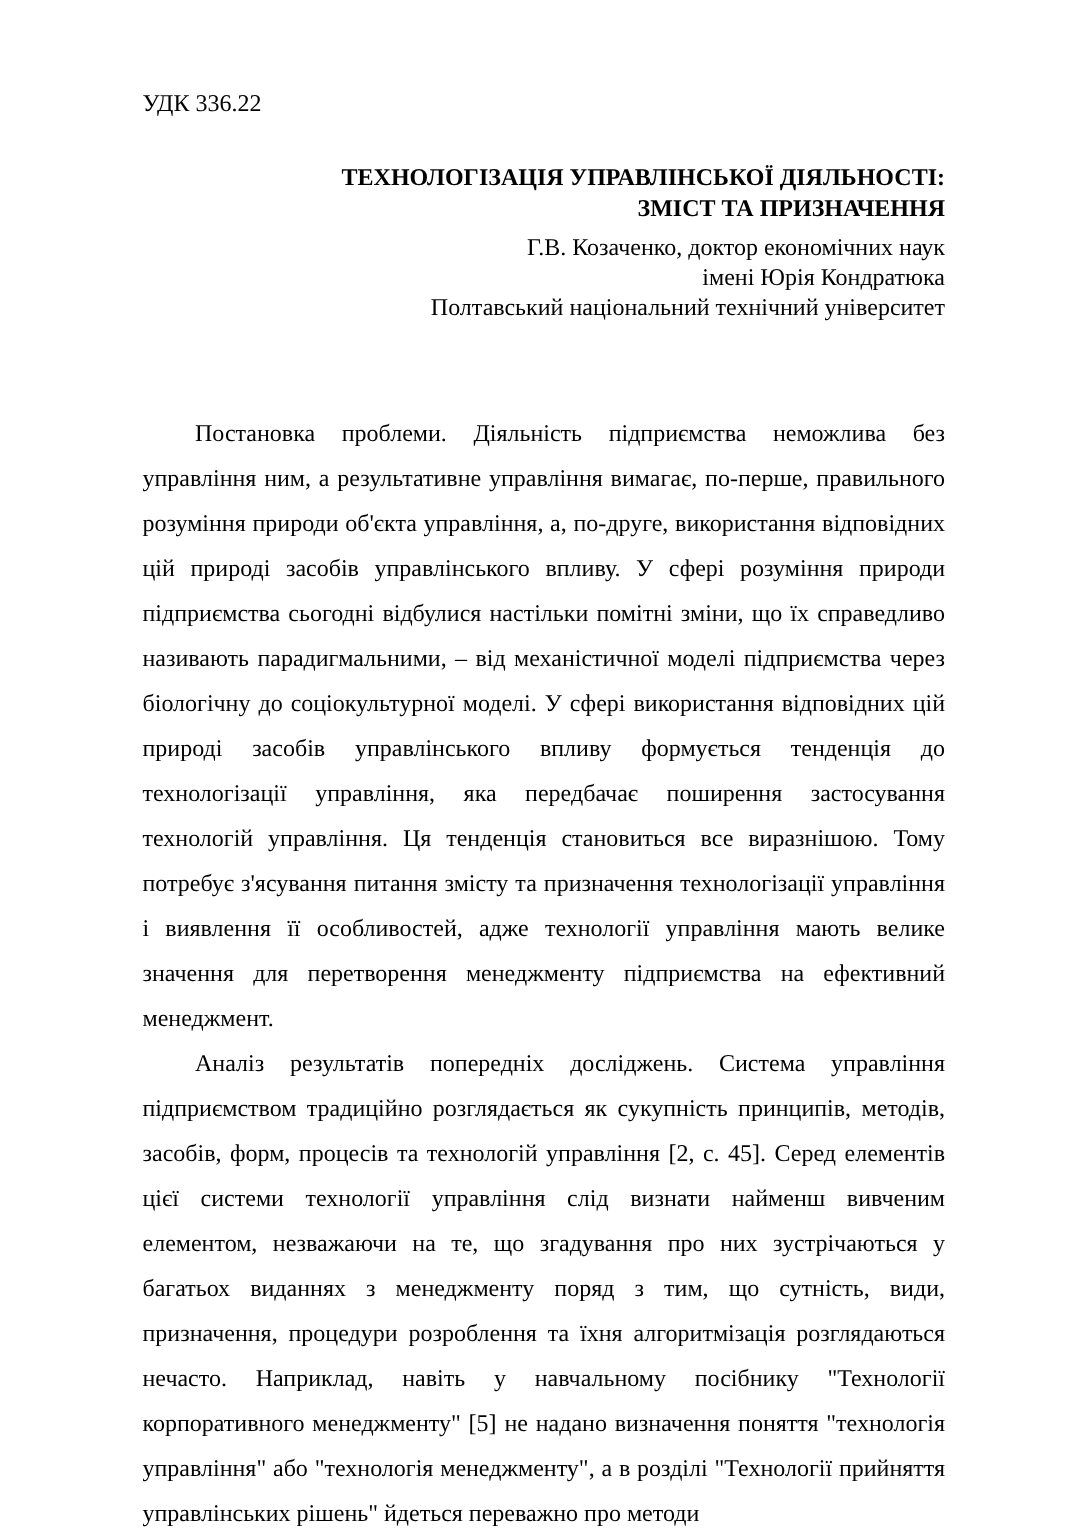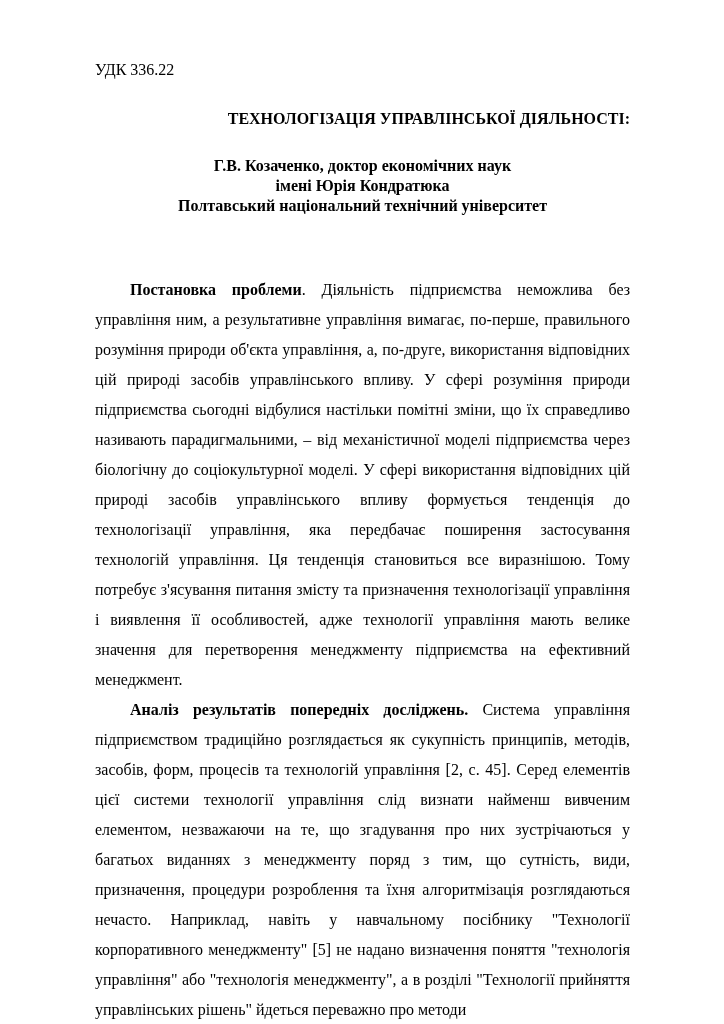--- a/index.html
+++ b/index.html
@@ -24,49 +24,50 @@
     text-align: left;
   }
   .title {
     margin-top: 28px;
     font-size: 16px;
     font-weight: bold;
     text-align: right;
     line-height: 21px;
   }
   .authors {
-    margin-top: 27px;
+    margin-top: 6px;
     font-size: 16px;
-    font-weight: bold;
-    text-align: center;
+    font-weight: normal;
+    text-align: right;
     line-height: 20px;
   }
   .body-text {
     margin-top: 59px;
     font-size: 16px;
     line-height: 30px;
     text-align: justify;
     hyphens: auto;
     -webkit-hyphens: auto;
   }
   .body-text p {
     text-indent: 35px;
     margin: 0;
   }
-  .lead-bold { font-weight: bold; }
+  .lead-bold { font-weight: normal; }
 </style>
 </head>
 <body>
 
 <div class="page">
 
   <div class="udc">УДК 336.22</div>
 
   <h1 class="title">
     <span>ТЕХНОЛОГІЗАЦІЯ УПРАВЛІНСЬКОЇ ДІЯЛЬНОСТІ:</span><br>
+    <span>ЗМІСТ ТА ПРИЗНАЧЕННЯ</span>
   </h1>
 
   <div class="authors">
     <div>Г.В. Козаченко, доктор економічних наук</div>
     <div>імені Юрія Кондратюка</div>
     <div>Полтавський національний технічний університет</div>
   </div>
 
   <div class="body-text">
     <p><span class="lead-bold">Постановка проблеми</span><span>. Діяльність підприємства неможлива без управління ним, а результативне управління вимагає, по-перше, правильного розуміння природи об'єкта управління, а, по-друге, використання відповідних цій природі засобів управлінського впливу. У сфері розуміння природи підприємства сьогодні відбулися настільки помітні зміни, що їх справедливо називають парадигмальними, – від механістичної моделі підприємства через біологічну до соціокультурної моделі. У сфері використання відповідних цій природі засобів управлінського впливу формується тенденція до технологізації управління, яка передбачає поширення застосування технологій управління. Ця тенденція становиться все виразнішою. Тому потребує з'ясування питання змісту та призначення технологізації управління і виявлення її особливостей, адже технології управління мають велике значення для перетворення менеджменту підприємства на ефективний менеджмент.</span></p>

